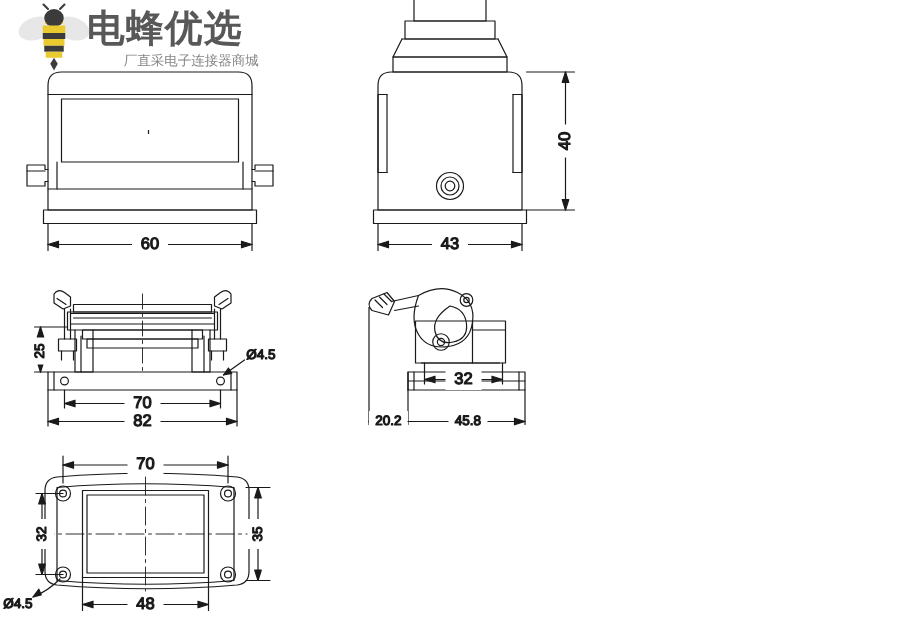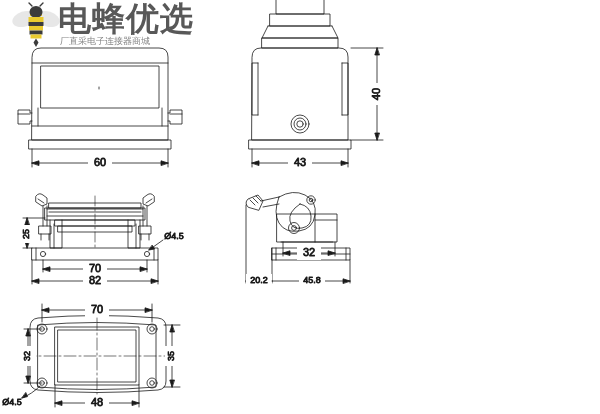--- a/index.html
+++ b/index.html
@@ -5,25 +5,25 @@
   html,body{margin:0;padding:0;background:#ffffff;}
   body{width:600px;height:414px;position:relative;overflow:hidden;
        font-family:"Liberation Sans","DejaVu Sans",sans-serif;}
 
   #sheet{position:absolute;left:0;top:0;width:600px;height:414px;background:#fff;}
 
   
   .logo{position:absolute;left:8px;top:0px;width:180px;height:52px;opacity:.92;}
   .logo-bee{position:absolute;left:4px;top:2px;width:48px;height:46px;}
   .logo-title{position:absolute;left:50px;top:4px;width:130px;height:30px;
-              font-family:"DejaVu Sans",sans-serif;font-size:33px;font-weight:bold;
+              font-family:"DejaVu Sans",sans-serif;font-size:25px;font-weight:bold;
               color:#4a4a4a;letter-spacing:1px;line-height:30px;white-space:nowrap;}
   .logo-sub{position:absolute;left:52px;top:34px;width:135px;height:14px;
             font-family:"DejaVu Sans",sans-serif;font-size:9px;color:#7a7a7a;
-            letter-spacing:0px;line-height:14px;white-space:nowrap;}
+            letter-spacing:0px;line-height:14px;white-space:nowrap;text-align:center;}
 
   
   #drawing{position:absolute;left:0;top:0;width:600px;height:414px;}
 
   .dimtxt{font-family:"Liberation Sans",sans-serif;font-size:11px;fill:#1a1a1a;
           text-anchor:middle;dominant-baseline:middle;}
   .dimtxt-sm{font-family:"Liberation Sans",sans-serif;font-size:9px;fill:#1a1a1a;
           text-anchor:middle;dominant-baseline:middle;}
 </style>
 </head>

